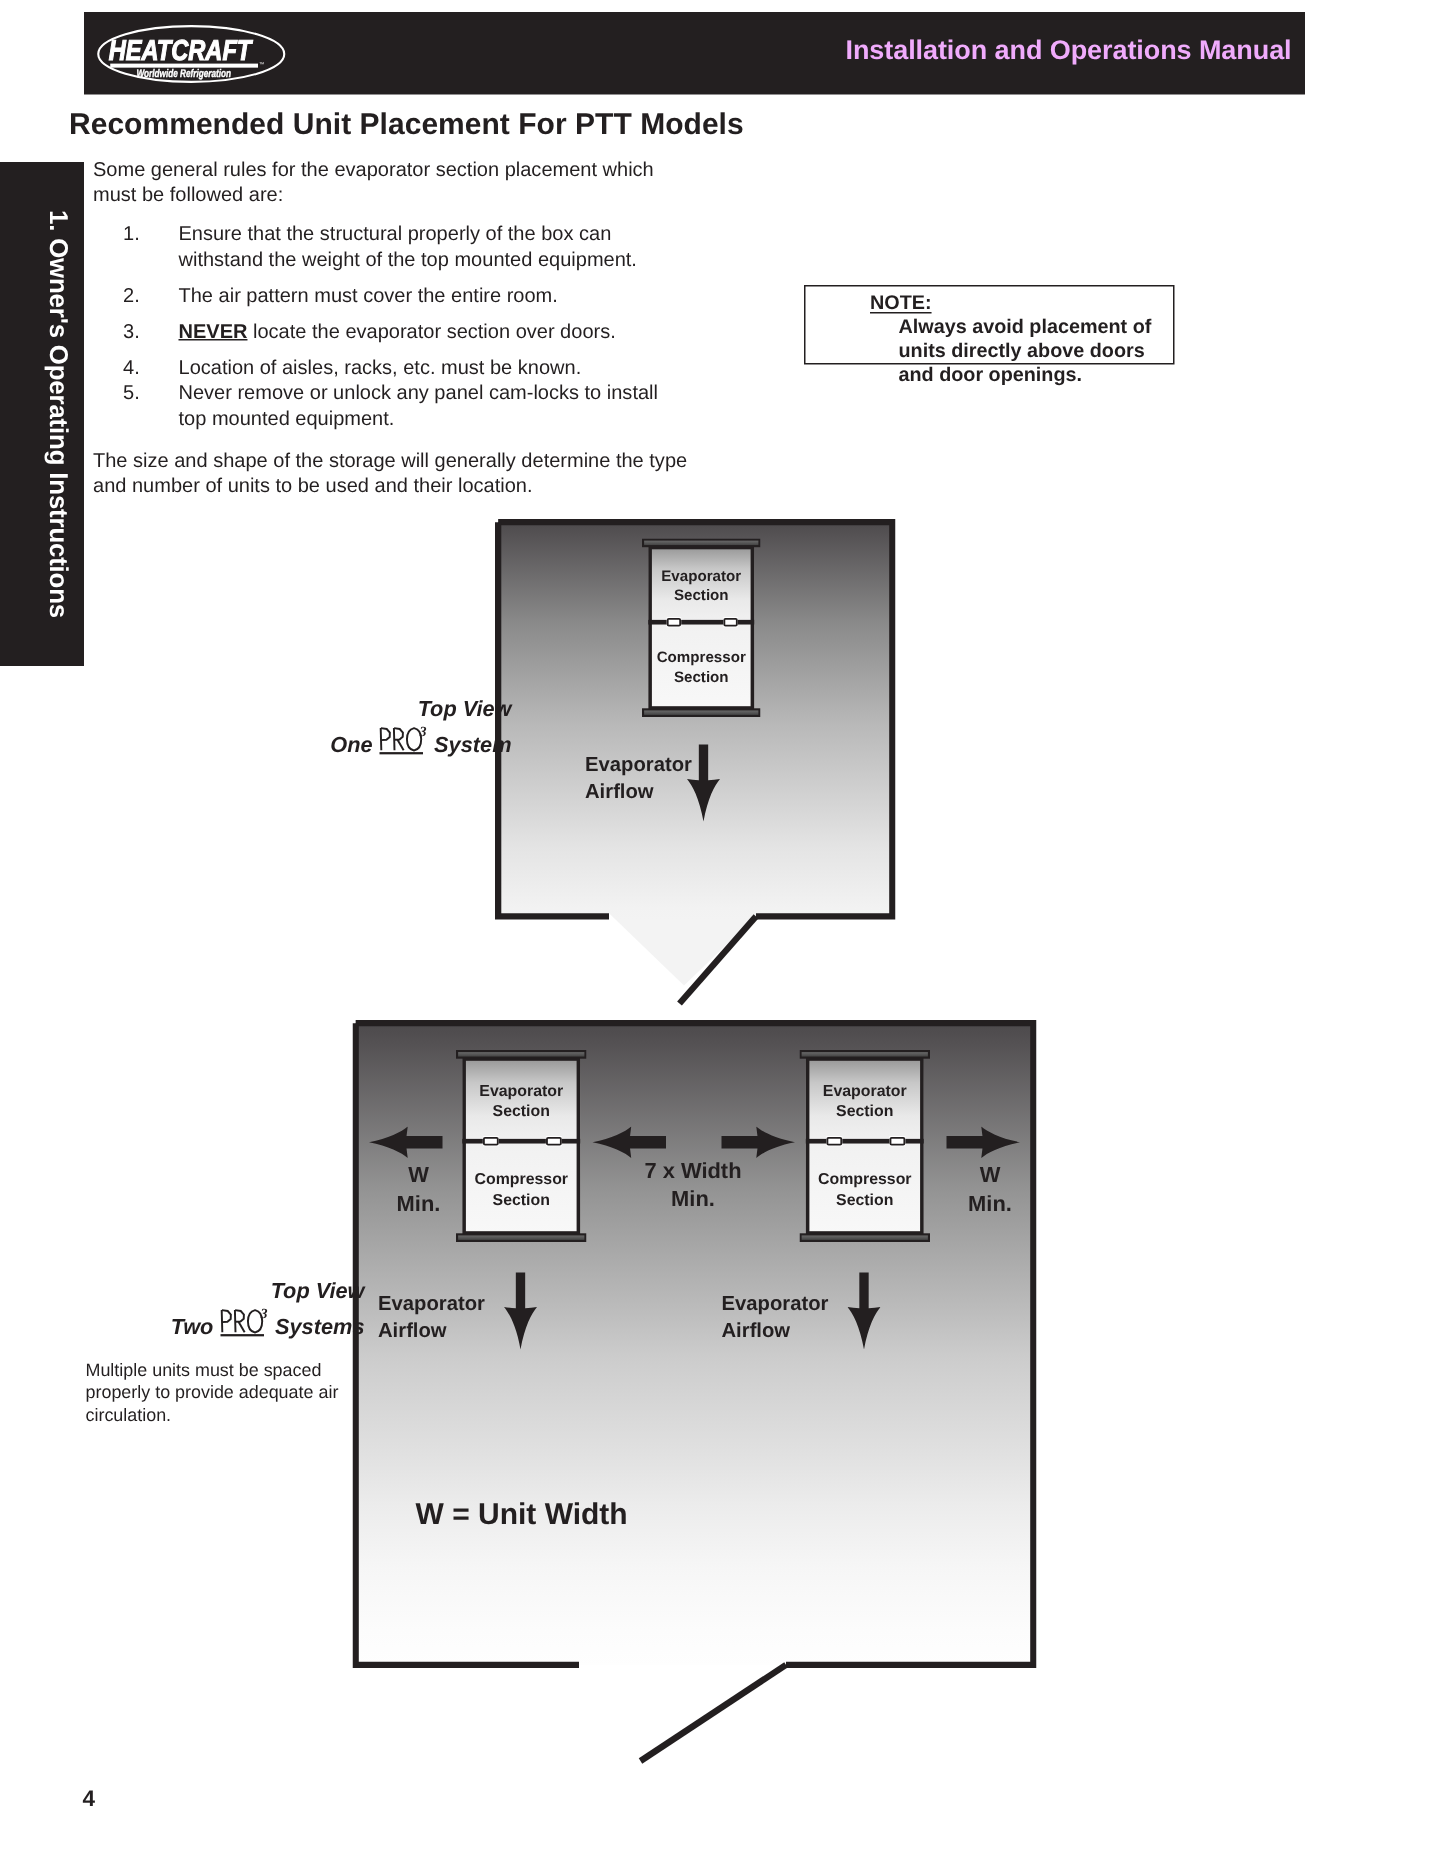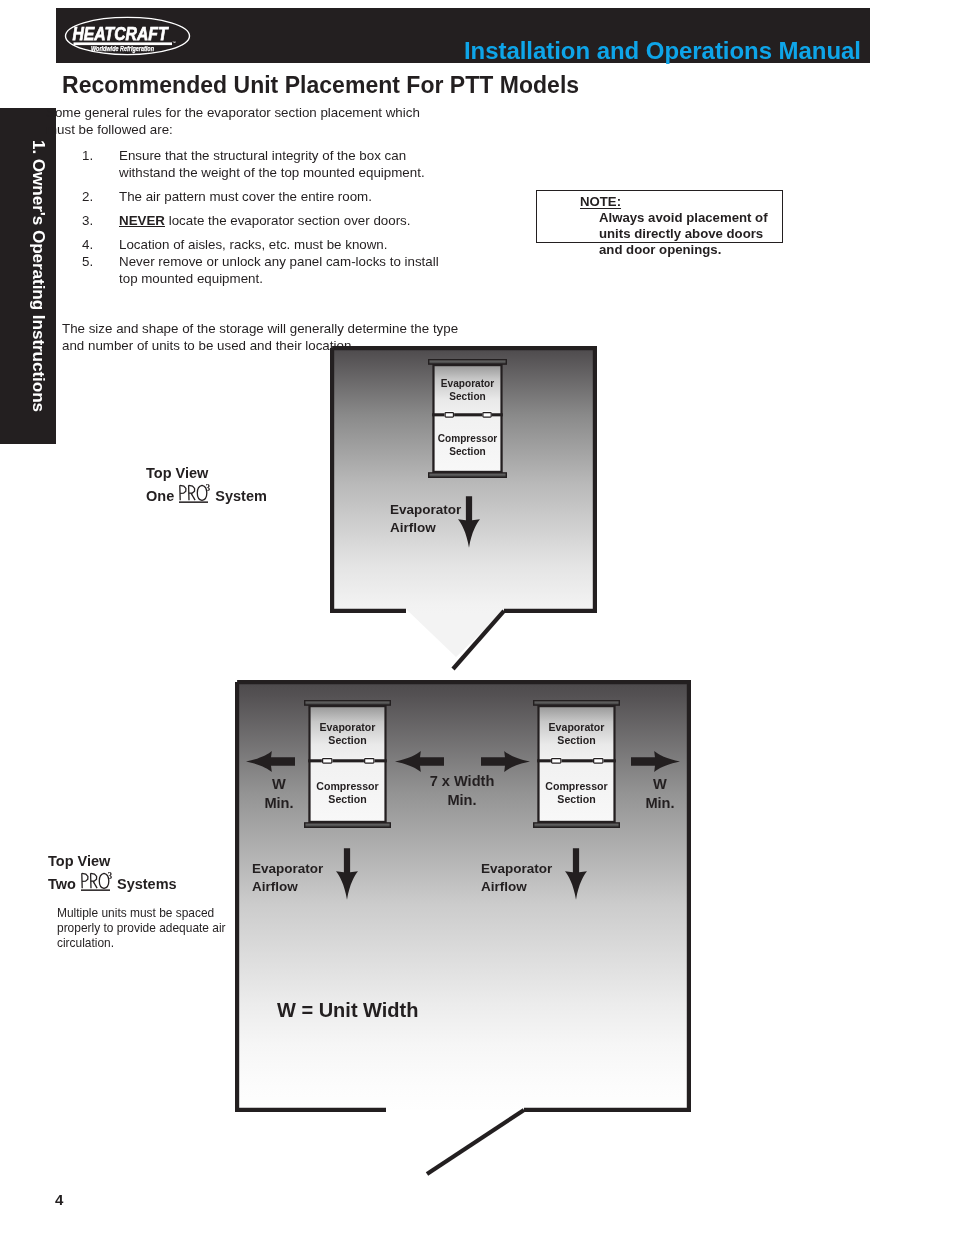--- a/index.html
+++ b/index.html
@@ -2,49 +2,49 @@
 <html><head>
 <meta charset="utf-8">
 <style>
   html,body{margin:0;padding:0;background:#fff;}
   body{width:954px;height:1235px;font-family:"Liberation Sans",sans-serif;color:#231f20;
        -webkit-font-smoothing:antialiased;}
   .page{position:relative;width:954px;height:1235px;overflow:hidden;background:#fff;border-radius:21px;}
 
   
   .hdr{position:absolute;left:56px;top:8px;width:814px;height:55px;background:#231f20;}
-  .hdr-title{position:absolute;right:9px;top:29px;color:#0ea5e9;font-size:24px;font-weight:bold;
+  .hdr-title{position:absolute;right:9px;top:15px;color:#f0abfc;font-size:18px;font-weight:bold;
              letter-spacing:-0.05px;white-space:nowrap;}
   .logo{position:absolute;left:1px;top:5px;width:152px;height:45px;}
 
   
   .sidetab{position:absolute;left:0;top:108px;width:56px;height:336px;background:#231f20;}
   .sidetab-label{position:absolute;left:-129px;top:140px;width:336px;height:56px;
     transform:rotate(90deg);color:#fff;font-size:17.2px;font-weight:bold;line-height:56px;
     text-align:center;white-space:nowrap;letter-spacing:-0.1px;}
 
   
-  .ptitle{position:absolute;left:62px;top:72px;font-size:23px;font-weight:bold;letter-spacing:0.02px;text-align:right;}
-  .intro{position:absolute;left:46px;top:104px;width:398px;font-size:13.35px;line-height:17.3px;}
+  .ptitle{position:absolute;left:46px;top:72px;font-size:20px;font-weight:bold;letter-spacing:0.02px;text-align:right;}
+  .intro{position:absolute;left:62px;top:104px;width:398px;font-size:13.35px;line-height:17.3px;}
   .rules{position:absolute;left:62px;top:147px;width:383px;font-size:13.35px;line-height:17.3px;}
   .rule{position:relative;padding-left:57px;}
   .rule .n{position:absolute;left:20px;top:0;}
   .rule u{text-decoration:underline;font-weight:bold;}
   .rule:nth-child(1),.rule:nth-child(2),.rule:nth-child(3){margin-bottom:6.5px;}
-  .closing{position:absolute;left:62px;top:320px;width:408px;font-size:13.35px;line-height:17.3px;}
+  .closing{position:absolute;left:62px;top:298px;width:408px;font-size:13.35px;line-height:17.3px;}
 
   
   .notebox{position:absolute;left:536px;top:190px;width:245px;height:51px;border:1.6px solid #231f20;}
   .notebox .lbl{position:absolute;left:7px;top:3px;font-size:13.2px;font-weight:bold;text-decoration:underline;text-underline-offset:2px;padding-left:36px;}
   .notebox .txt{position:absolute;left:62px;top:3px;width:182px;font-size:13.2px;font-weight:bold;line-height:16.2px;margin-top:16px;}
 
   .pagenum{position:absolute;left:55px;top:1191px;font-size:15px;font-weight:bold;}
 
   
-  .cap{position:absolute;text-align:left;font-size:14.5px;font-weight:bold;line-height:19px;white-space:nowrap;}
+  .cap{position:absolute;text-align:right;font-size:14.5px;font-weight:bold;line-height:19px;white-space:nowrap;font-style:italic;}
   .dlabel{position:absolute;font-size:13.5px;font-weight:bold;line-height:17.8px;white-space:nowrap;}
   .dnote{position:absolute;font-size:11.95px;line-height:15.1px;width:178px;}
   svg{display:block;}
   .room,.unit,.arw{position:absolute;}
   .ctr{text-align:center;}
   .dim{font-size:14.6px;line-height:18.5px;}
 
   .pro3{display:inline-block;vertical-align:-4px;}
 </style>
 </head>
@@ -65,21 +65,21 @@
     <div class="hdr-title">Installation and Operations Manual</div>
   </div>
 
   <div class="sidetab">
     <div class="sidetab-label">1. Owner's Operating Instructions</div>
   </div>
 
   <div class="ptitle">Recommended Unit Placement For PTT Models</div>
   <div class="intro">Some general rules for the evaporator section placement which must be followed are:</div>
   <div class="rules">
-      <div class="rule"><span class="n">1.</span><span>Ensure that the structural integrity of the box can withstand the weight of the top mounted equipment.</span></div>
+      <div class="rule"><span class="n">1.</span><span>Ensure that the structural properly of the box can withstand the weight of the top mounted equipment.</span></div>
       <div class="rule"><span class="n">2.</span><span>The air pattern must cover the entire room.</span></div>
       <div class="rule"><span class="n">3.</span><u>NEVER</u><span> locate the evaporator section over doors.</span></div>
       <div class="rule"><span class="n">4.</span><span>Location of aisles, racks, etc. must be known.</span></div>
       <div class="rule"><span class="n">5.</span><span>Never remove or unlock any panel cam-locks to install top mounted equipment.</span></div>
     </div>
   <div class="closing">The size and shape of the storage will generally determine the type and number of units to be used and their location.</div>
 
   <div class="notebox">
     <div class="lbl">NOTE:</div>
     <div class="txt">Always avoid placement of units directly above doors and door openings.</div>

